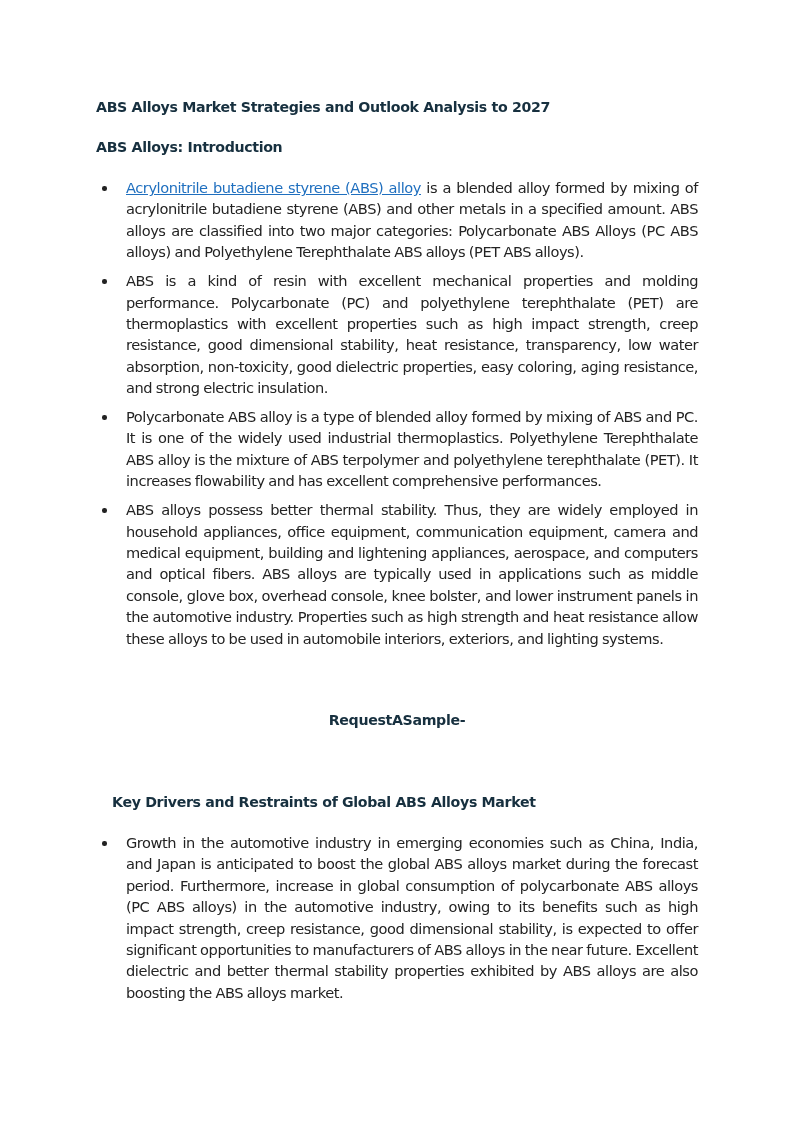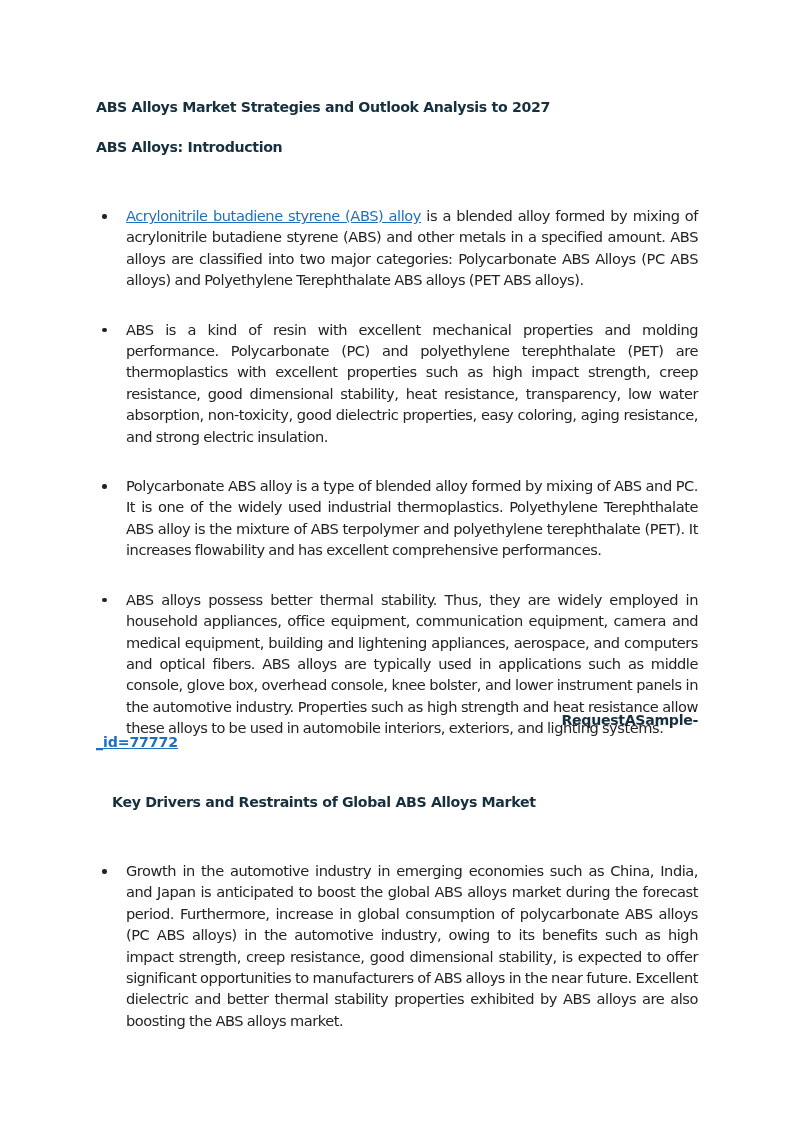--- a/index.html
+++ b/index.html
@@ -44,21 +44,20 @@
     ul.bullets li {
       position: relative;
       padding-left: 30px;
       font-size: 14.6px;
       line-height: 21.4px;
       text-align: justify;
       letter-spacing: -0.45px;
       word-spacing: -0.5px;
       margin-bottom: 7.5px;
       color: #232323;
-      margin-top: 28px;
     }
     ul.bullets li .dot {
       position: absolute;
       left: 6px;
       top: 9px;
       width: 4.5px;
       height: 4.5px;
       background: #222;
       border-radius: 50%;
     }
@@ -76,21 +75,21 @@
       left: 0;
       width: 602px;
       font-weight: bold;
       font-size: 14.2px;
       line-height: 21.5px;
       letter-spacing: -0.35px;
       color: #17303f;
     }
     .request .row1 {
       display: flex;
-      justify-content: flex-end;
+      justify-content: center;
     }
     .request a.link {
       color: #1f6fbf;
       font-weight: bold;
       display: block;
       white-space: nowrap;
       letter-spacing: -0.15px;
     }
   </style>
 </head>
@@ -120,21 +119,20 @@
       <span>ABS alloys possess better thermal stability. Thus, they are widely employed in household appliances, office equipment, communication equipment, camera and medical equipment, building and lightening appliances, aerospace, and computers and optical fibers. ABS alloys are typically used in applications such as middle console, glove box, overhead console, knee bolster, and lower instrument panels in the automotive industry. Properties such as high strength and heat resistance allow these alloys to be used in automobile interiors, exteriors, and lighting systems.</span>
     </li>
   </ul>
 
   <div class="request">
     <div class="row1">
       <span>Request</span>
       <span>A</span>
       <span>Sample-</span>
     </div>
-    <a class="link">_id=77772</a>
   </div>
 
   <h2 id="drivers-heading" class="heading">Key Drivers and Restraints of Global ABS Alloys Market</h2>
 
   <ul id="drivers-list" class="bullets">
     <li>
       <span class="dot"></span>
       <span>Growth in the automotive industry in emerging economies such as China, India, and Japan is anticipated to boost the global ABS alloys market during the forecast period. Furthermore, increase in global consumption of polycarbonate ABS alloys (PC ABS alloys) in the automotive industry, owing to its benefits such as high impact strength, creep resistance, good dimensional stability, is expected to offer significant opportunities to manufacturers of ABS alloys in the near future. Excellent dielectric and better thermal stability properties exhibited by ABS alloys are also boosting the ABS alloys market.</span>
     </li>
   </ul>

